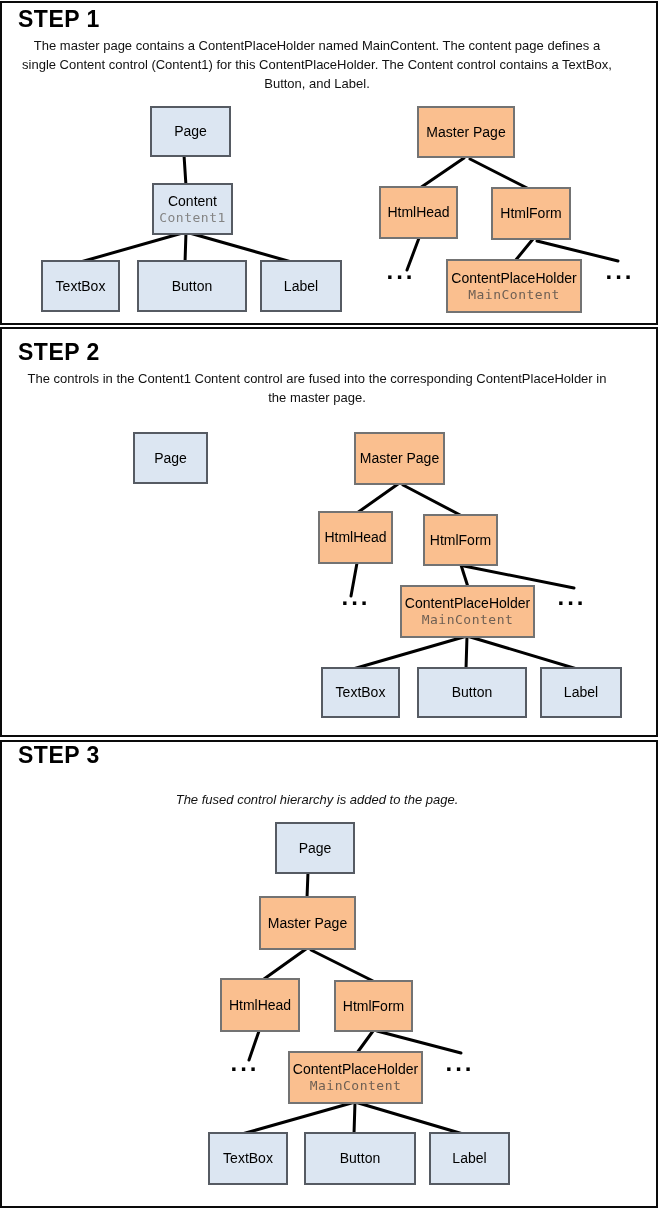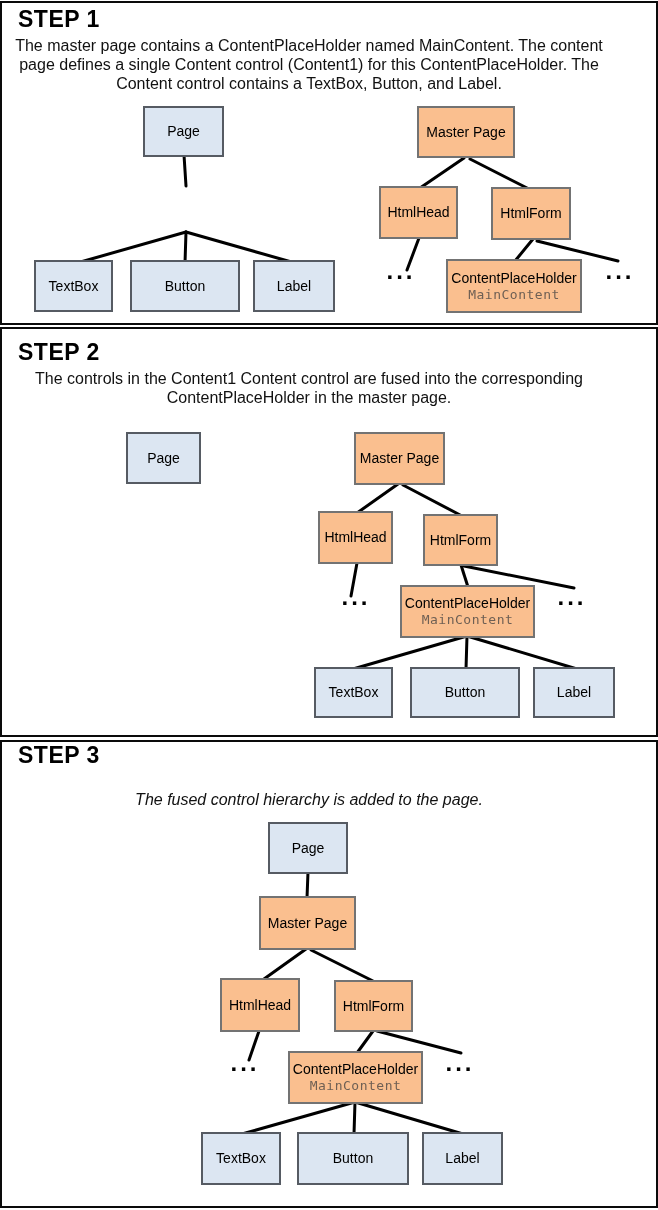--- a/index.html
+++ b/index.html
@@ -14,30 +14,30 @@
     border:2px solid #0a0a0a; background:#ffffff;
     box-sizing:content-box;
     text-align:center;
   }
   .step-title {
     position:absolute; left:16px; margin:0;
     font-size:23px; font-weight:bold; color:#000;
     letter-spacing:0.5px;
   }
   .step-desc {
-    position:absolute; left:12px; margin:0;
-    width:590px; font-size:16px; line-height:19px; color:#111;
+    position:absolute; left:20px; margin:0;
+    width:590px; font-size:13px; line-height:19px; color:#111;
   }
   .lines { position:absolute; left:0; top:0; z-index:2; pointer-events:none; }
   .node {
     position:absolute; z-index:3; box-sizing:border-box;
     display:flex; flex-direction:column; align-items:center; justify-content:center;
     font-size:14px; color:#000; text-align:center; line-height:17px;
   }
-  .node.blue   { background:#dce6f2; border:2px solid #565b63; }
+  .node.blue   { background:#dce6f2; border:2px solid #565b63;margin-left:7px; }
   .node.orange { background:#fabf8f; border:2px solid #737373; }
   .sub {
     font-family:"DejaVu Sans Mono","Liberation Mono",monospace;
     font-size:13px; letter-spacing:0.5px; line-height:16px;
   }
   .sub.gray  { color:#848484; }
   .sub.brown { color:#6f6054; }
   .dots {
     position:absolute; z-index:3; width:40px; text-align:center;
     font-size:24px; font-weight:900; letter-spacing:3px; color:#000;
@@ -92,20 +92,24 @@
     <line x1="259" y1="1031" x2="249" y2="1060"></line>
     <line x1="373" y1="1031" x2="357" y2="1053"></line>
     <line x1="377" y1="1031" x2="461" y2="1053"></line>
     <line x1="355" y1="1102" x2="242" y2="1134"></line>
     <line x1="355" y1="1102" x2="354" y2="1134"></line>
     <line x1="355" y1="1102" x2="463" y2="1134"></line>
   </svg>
 
   <div class="node blue" style="left:143px; top:106px; width:81px; height:51px;">
     <span>Page</span>
+  </div>
+  <div class="node blue" style="left:145px; top:183px; width:81px; height:52px;">
+    <span>Content</span>
+    <span class="sub gray">Content1</span>
   </div>
   <div class="node blue" style="left:34px; top:260px; width:79px; height:52px;">
     <span>TextBox</span>
   </div>
   <div class="node blue" style="left:130px; top:260px; width:110px; height:52px;">
     <span>Button</span>
   </div>
   <div class="node blue" style="left:253px; top:260px; width:82px; height:52px;">
     <span>Label</span>
   </div>

